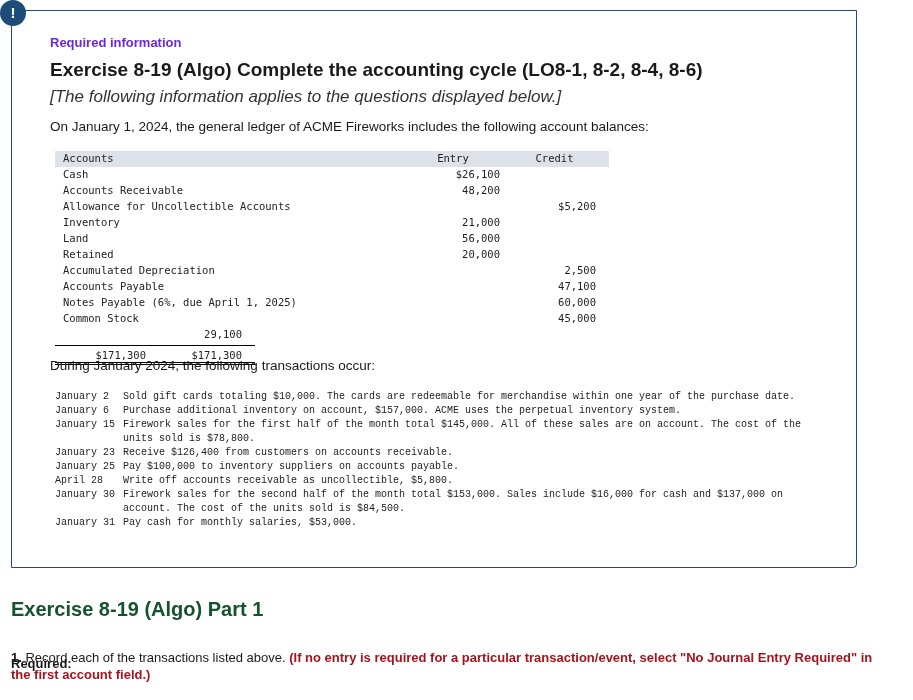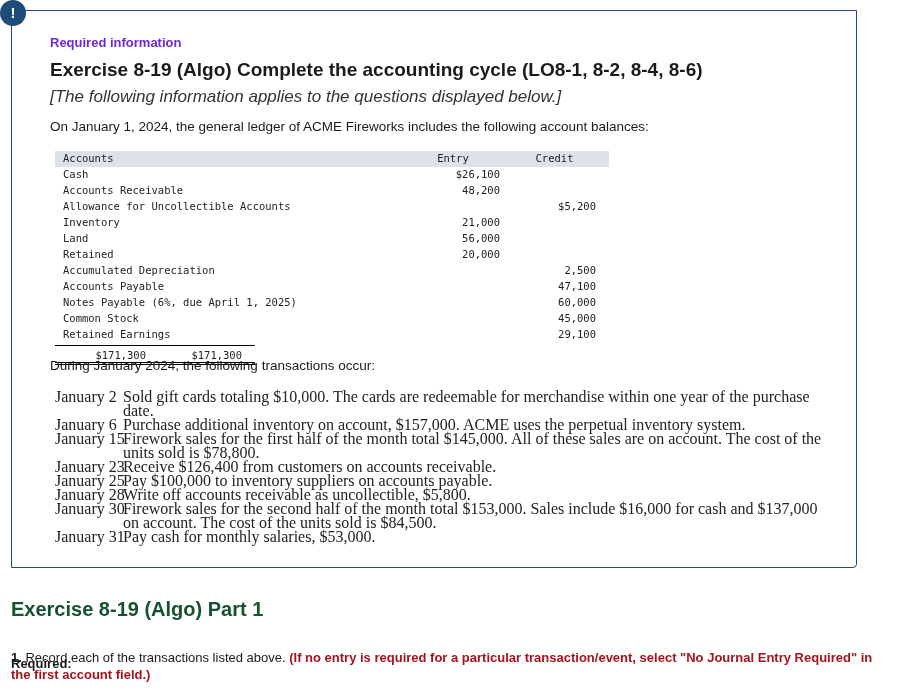--- a/index.html
+++ b/index.html
@@ -113,22 +113,22 @@
       font-size: 13.5px;
       color: #1a1a1a;
     }
 
     
     .transactions {
       position: absolute;
       left: 55px;
       top: 390px;
       width: 770px;
-      font-family: Liberation Serif, serif;
-      font-size: 16px;
+      font-family: Liberation Mono, monospace;
+      font-size: 10px;
       line-height: 14px;
       color: #222222;
     }
     .txn {
       display: flex;
     }
     .txn-date { width: 68px; flex: none; white-space: nowrap; }
     .txn-desc { flex: 1; }
 
     
@@ -223,21 +223,20 @@
       <span class="bal-acct">Notes Payable (6%, due April 1, 2025)</span>
       <span class="bal-debit"></span>
       <span class="bal-credit">60,000</span>
     </div>
     <div class="bal-row">
       <span class="bal-acct">Common Stock</span>
       <span class="bal-debit"></span>
       <span class="bal-credit">45,000</span>
     </div>
     <div class="bal-row last">
-      <span class="bal-acct">Retained Earnings</span>
       <span class="bal-debit"></span>
       <span class="bal-credit">29,100</span>
     </div>
     <div class="bal-row totals">
       <span class="bal-debit">$171,300</span>
       <span class="bal-credit">$171,300</span>
     </div>
   </div>
 
   <div class="during-text">During January 2024, the following transactions occur:</div>
@@ -257,21 +256,21 @@
     </div>
     <div class="txn">
       <span class="txn-date">January 23</span>
       <span class="txn-desc">Receive $126,400 from customers on accounts receivable.</span>
     </div>
     <div class="txn">
       <span class="txn-date">January 25</span>
       <span class="txn-desc">Pay $100,000 to inventory suppliers on accounts payable.</span>
     </div>
     <div class="txn">
-      <span class="txn-date">January 28</span>
+      <span class="txn-date">April 28</span>
       <span class="txn-desc">Write off accounts receivable as uncollectible, $5,800.</span>
     </div>
     <div class="txn">
       <span class="txn-date">January 30</span>
       <span class="txn-desc">Firework sales for the second half of the month total $153,000. Sales include $16,000 for cash and $137,000 on account. The cost of the units sold is $84,500.</span>
     </div>
     <div class="txn">
       <span class="txn-date">January 31</span>
       <span class="txn-desc">Pay cash for monthly salaries, $53,000.</span>
     </div>

